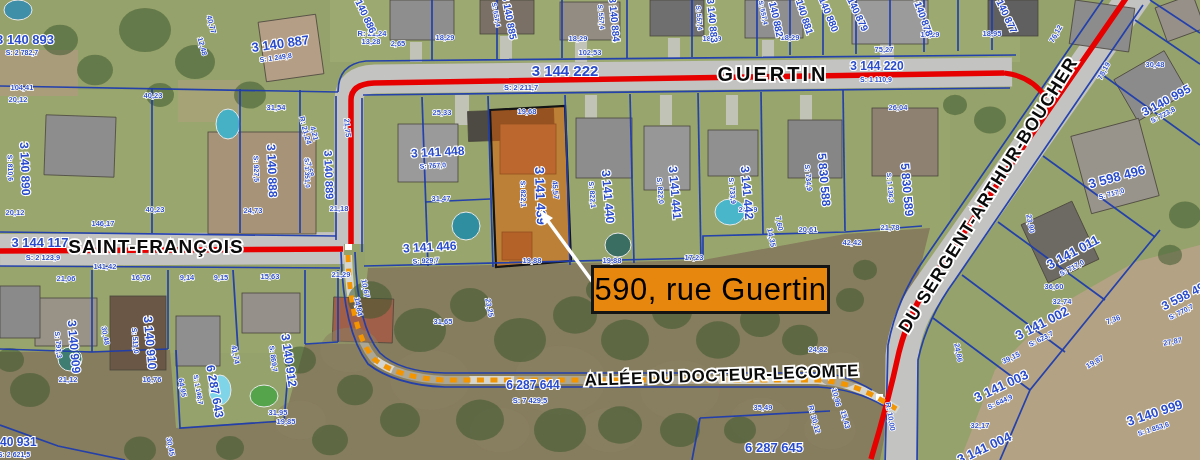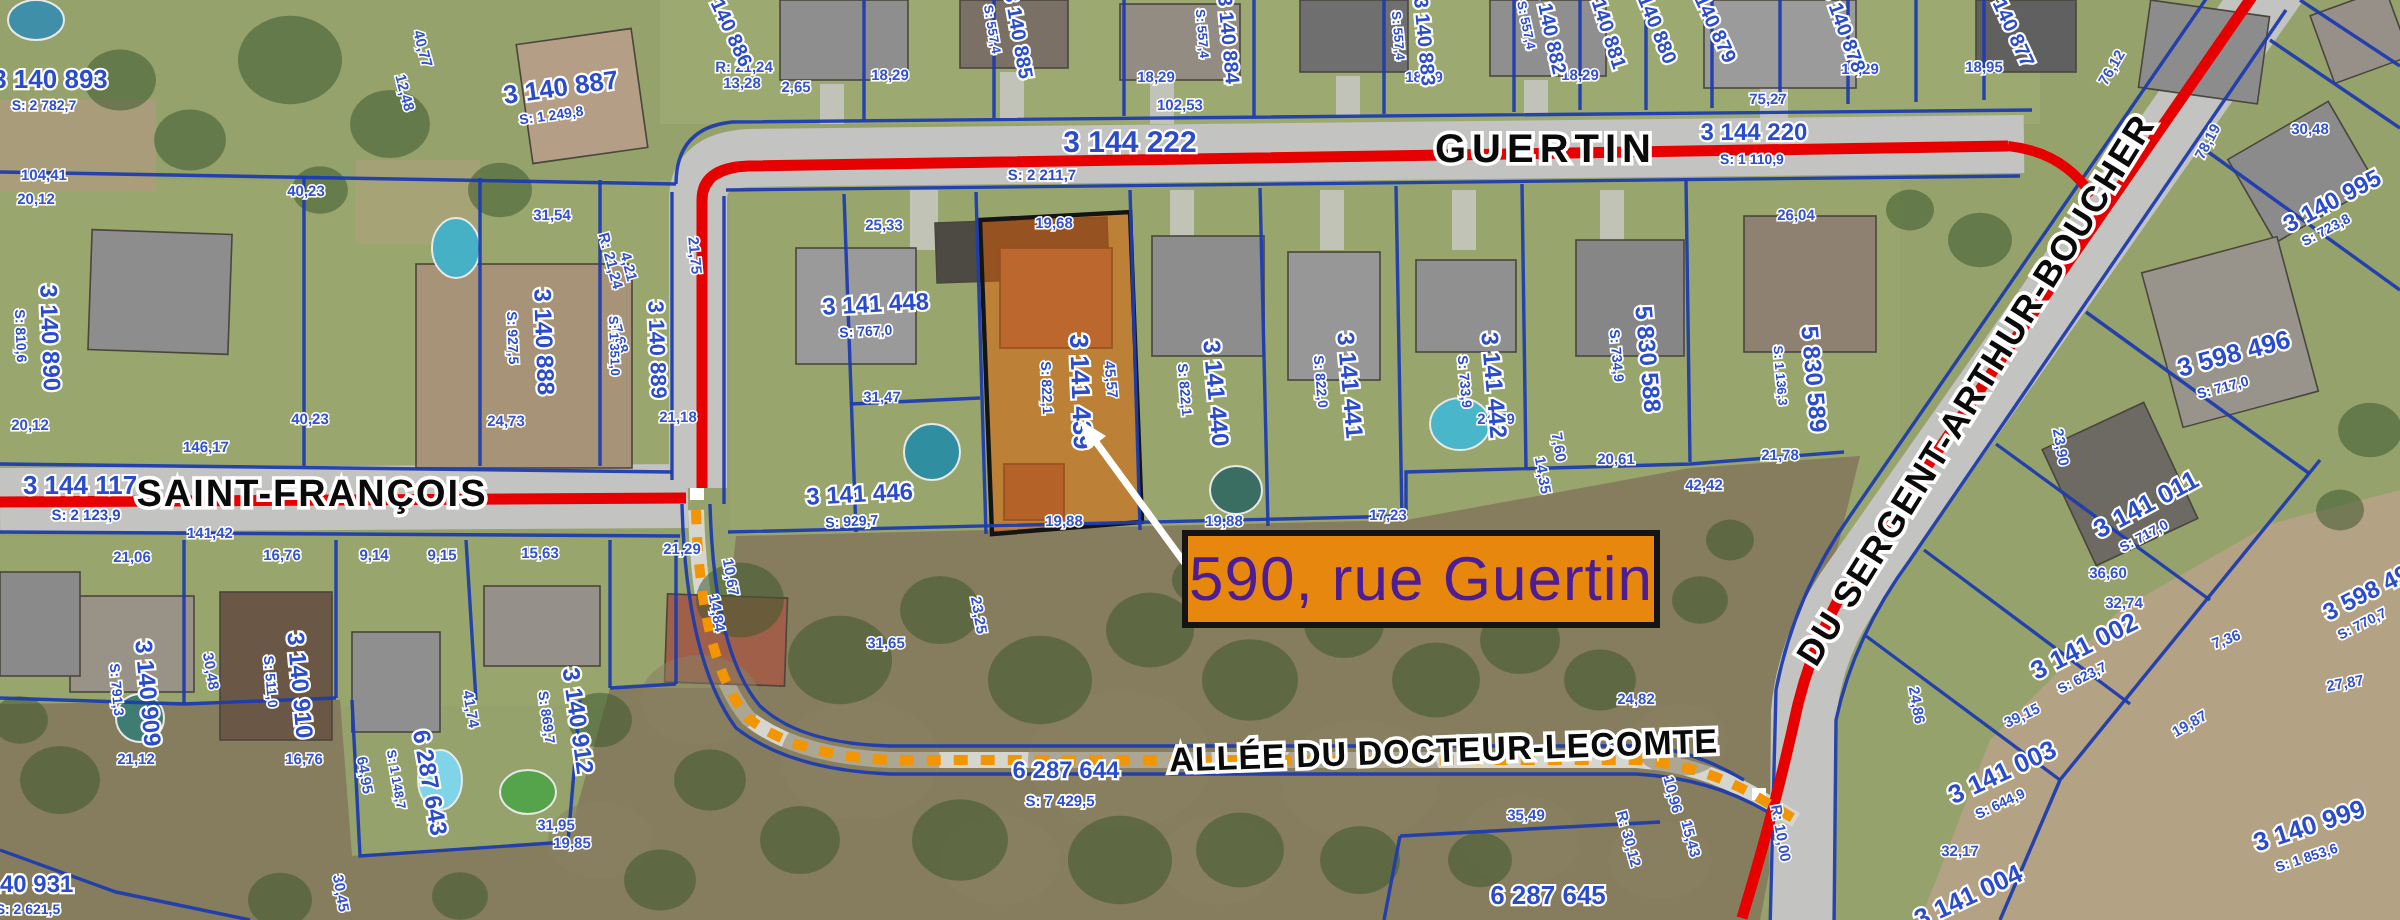--- a/index.html
+++ b/index.html
@@ -9,21 +9,21 @@
   .lbl-p{fill:#2a4ccc;stroke:#ffffff;stroke-width:2.2px;paint-order:stroke;
          font-weight:700;font-family:"Liberation Sans","DejaVu Sans",sans-serif;}
   .lbl-a{fill:#2a4ccc;stroke:#ffffff;stroke-width:1.7px;paint-order:stroke;
          font-weight:700;font-family:"Liberation Sans","DejaVu Sans",sans-serif;}
   .lbl-m{fill:#3352cc;stroke:#ffffff;stroke-width:1.5px;paint-order:stroke;
          font-weight:700;font-size:7.5px;font-family:"Liberation Sans","DejaVu Sans",sans-serif;}
   .lbl-s{fill:#0a0a0a;stroke:#ffffff;stroke-width:3.6px;paint-order:stroke;
          font-weight:700;font-family:"Liberation Sans","DejaVu Sans",sans-serif;}
   .callout{position:absolute;left:591px;top:265px;width:233px;height:43px;
            display:flex;align-items:center;justify-content:center;
-           font-size:31px;font-weight:400;color:#4c1d95;letter-spacing:0.5px;
+           font-size:31px;font-weight:400;color:#000000;letter-spacing:0.5px;
            font-family:"Liberation Sans","DejaVu Sans",sans-serif;z-index:5;}
 </style>
 </head>
 <body>
 
 <div class="stage">
   <svg width="1200" height="460" viewBox="0 0 1200 460">
 
     <g>
       <rect x="0" y="0" width="1200" height="460" fill="#96a26b"></rect>

